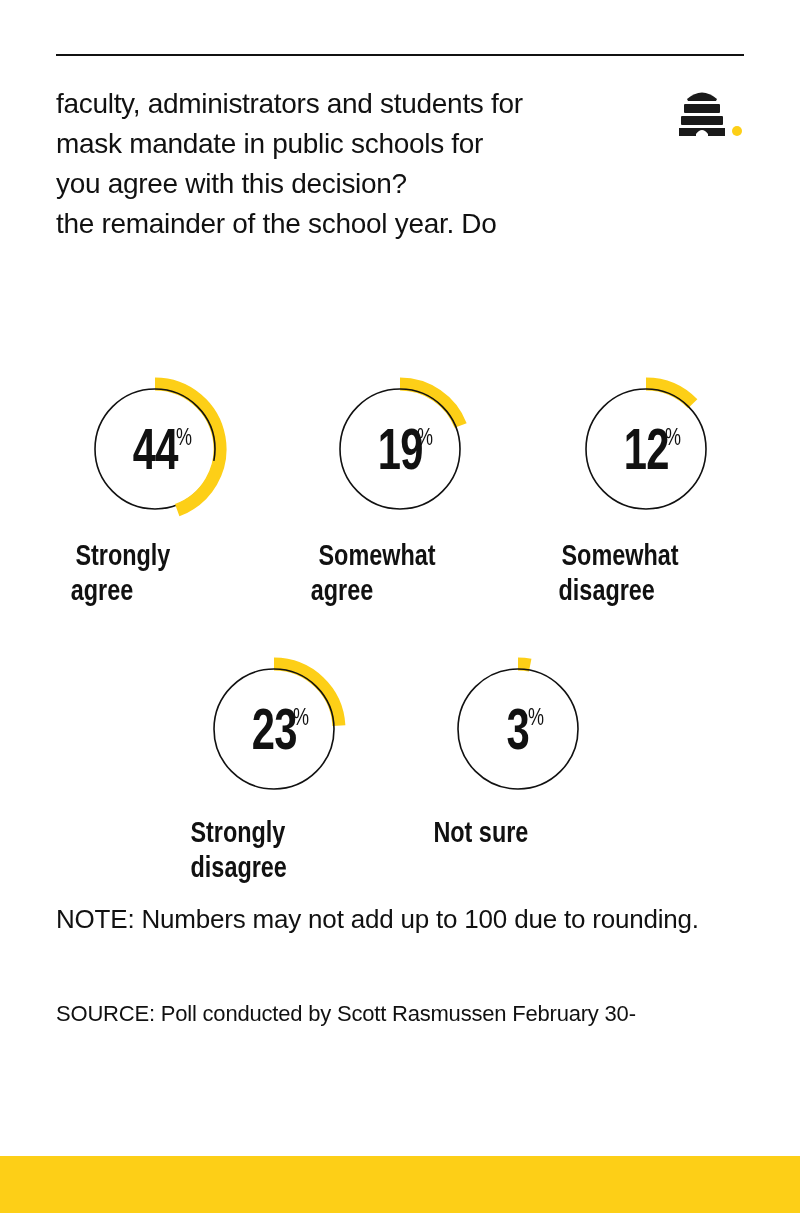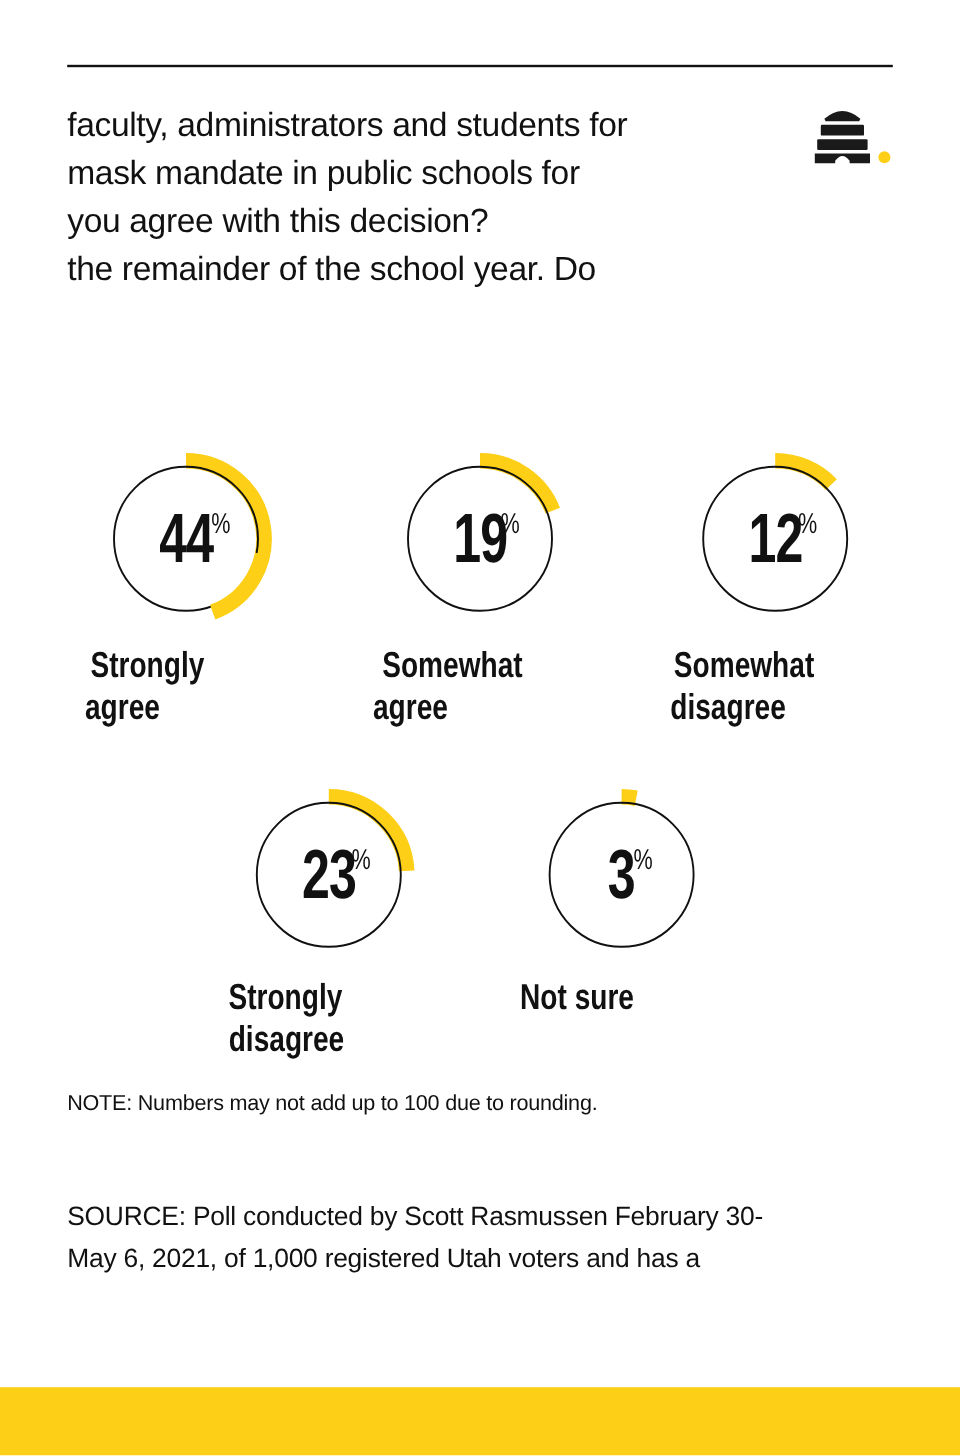--- a/index.html
+++ b/index.html
@@ -8,21 +8,21 @@
     .question { position: absolute; left: 56px; top: 84px; width: 580px; font-size: 28px; line-height: 40px; letter-spacing: -0.3px; color: #111111; }
     .logo { position: absolute; left: 676px; top: 88px; width: 72px; height: 52px; }
     .charts { position: absolute; left: 0; top: 0; width: 800px; height: 900px; margin-top: 24px; }
     .donut { position: absolute; width: 160px; height: 160px; }
     .donut svg { position: absolute; left: 0; top: 0; }
     .value { position: absolute; left: 0; top: 0; width: 160px; height: 160px; display: flex; align-items: center; justify-content: center; }
     .num { font-family: "Liberation Sans", sans-serif; font-weight: bold; font-size: 58px; line-height: 58px; transform: scaleX(0.72); transform-origin: center; display: inline-block; letter-spacing: -1px; color: #111111; }
     .pct { position: absolute; font-family: "Liberation Sans", sans-serif; font-size: 24px; line-height: 24px; transform: scaleX(0.75); transform-origin: left top; color: #111111; }
     .label { position: absolute; width: 200px; font-family: "Liberation Sans", sans-serif; font-weight: bold; font-size: 30px; line-height: 35px; color: #111111; }
     .label span { display: inline-block; transform: scaleX(0.78); transform-origin: center; white-space: nowrap; }
-    .note { position: absolute; left: 56px; top: 902px; font-size: 18px; line-height: 34px; color: #111111; letter-spacing: -0.2px; }
+    .note { position: absolute; left: 56px; top: 902px; font-size: 26px; line-height: 34px; color: #111111; letter-spacing: -0.2px; }
     .source { position: absolute; left: 56px; top: 996px; width: 680px; font-size: 22px; line-height: 35px; color: #111111; letter-spacing: -0.2px; }
     .footer-band { position: absolute; left: 0; top: 1156px; width: 800px; height: 57px; background: #fdcf17; }
   </style>
 </head>
 <body>
 
 <div class="top-rule"></div>
 
 <div class="question">
   <div>faculty, administrators and students for</div>
@@ -120,16 +120,15 @@
   </div>
   <div class="label" style="left:420px; top:790px;">
     <span>Not sure</span>
   </div>
 </div>
 
 <div class="note">NOTE: Numbers may not add up to 100 due to rounding.</div>
 
 <div class="source">
   <div>SOURCE: Poll conducted by Scott Rasmussen February 30-</div>
-  <div>May 6, 2021, of 1,000 registered Utah voters and has a</div>
 </div>
 
 <div class="footer-band"></div>
 
 </body></html>

